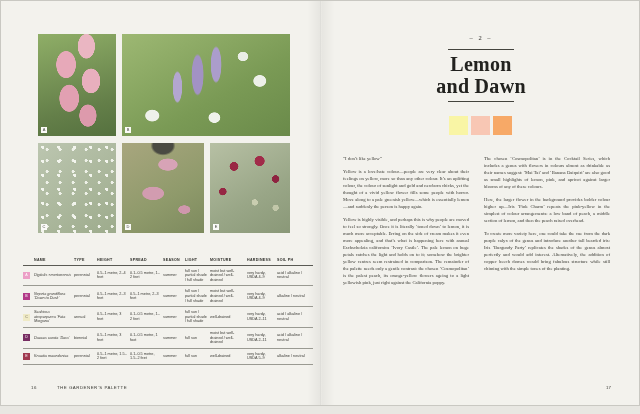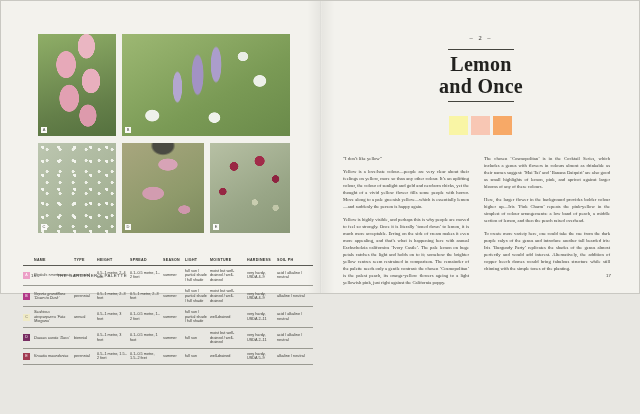--- a/index.html
+++ b/index.html
@@ -1,19 +1,19 @@
 <!DOCTYPE html>
 <html><head>
 <meta charset="utf-8">
 <style>
   * { margin:0; padding:0; box-sizing:border-box; }
   html,body { width:640px; height:414px; overflow:hidden; }
   body { font-family:"Liberation Serif", serif; background:#e8e7e2; }
 
-  .spread { position:relative; width:640px; height:294px; background:#f3f2ed;
+  .spread { position:relative; width:640px; height:406px; background:#f3f2ed;
             border:1px solid #c9c8c2; }
   .spine { position:absolute; left:319px; top:0; width:2px; height:100%;
            background:linear-gradient(90deg, rgba(0,0,0,0.10), rgba(0,0,0,0.02)); }
   .gutter-shade-l { position:absolute; left:306px; top:0; width:13px; height:100%;
            background:linear-gradient(90deg, transparent, rgba(0,0,0,0.05)); }
   .gutter-shade-r { position:absolute; left:321px; top:0; width:13px; height:100%;
            background:linear-gradient(90deg, rgba(0,0,0,0.05), transparent); }
 
   
   .photos { position:absolute; left:37px; top:33px; width:252px; }
@@ -236,21 +236,21 @@
   </table>
 
   <div class="footer-left">
     <span class="pageno">16</span><span>THE GARDENER’S PALETTE</span>
   </div>
 
   <div class="chapter-num">– 2 –</div>
   <div class="rule top"></div>
   <div class="title">
     <div>Lemon</div>
-    <div>and Once</div>
+    <div>and Dawn</div>
   </div>
   <div class="rule bottom"></div>
 
   <div class="swatches">
     <div class="swatch" style="background-color: rgb(249, 245, 165);"></div>
     <div class="swatch" style="background-color: rgb(248, 199, 180);"></div>
     <div class="swatch" style="background-color: rgb(247, 169, 103);"></div>
   </div>
 
   <div class="text-cols">

